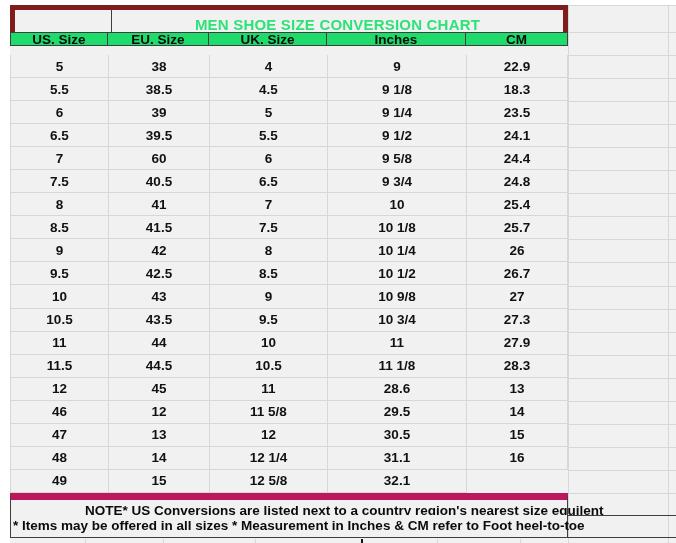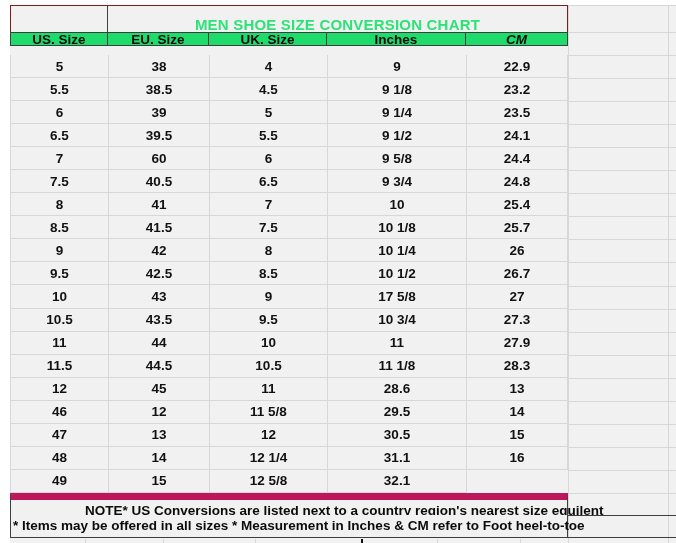--- a/index.html
+++ b/index.html
@@ -7,41 +7,41 @@
     position:relative;width:676px;height:543px;overflow:hidden;
     background:#ffffff;
     font-family:"Liberation Sans","DejaVu Sans",sans-serif;
     font-weight:700;color:#111111;
     -webkit-font-smoothing:antialiased;
   }
   .bg{position:absolute;left:10px;top:5px;width:666px;height:538px;background:#f1f1f1;}
   
   .title-row{
     position:absolute;left:10px;top:5px;width:558px;height:38px;
-    box-sizing:border-box;border:1px solid #7f1d1d;background:#f1f1f1;
+    box-sizing:border-box;border:5px solid #7f1d1d;background:#f1f1f1;
     display:flex;
   }
   .title-spacer{width:97px;box-sizing:border-box;border-right:1px solid #3e3e3e;}
   .title-cell{
     flex:1;display:flex;align-items:center;justify-content:center;
     color:#2de377;font-size:15px;letter-spacing:.2px;
   }
   
   .header-row{
     position:absolute;left:10px;top:32px;width:558px;height:14px;
     box-sizing:border-box;border:1px solid #3e3e3e;background:#1edb6c;
     display:flex;
     text-align:center;
   }
   .hcell{
     box-sizing:border-box;border-right:1px solid #3e3e3e;
     display:flex;align-items:center;justify-content:center;
     font-size:13.5px;color:#0b0b0b;
   }
-  .hcell:last-child{border-right:none;flex:1;font-style:italic;}
+  .hcell:last-child{border-right:none;flex:1;}
   .hc0{width:97px}.hc1{width:101px}.hc2{width:118px}.hc3{width:139px}
   
   .data-grid{
     position:absolute;left:10px;top:55px;width:558px;height:438px;
     box-sizing:border-box;border-left:1px solid #d7d7d7;
     display:grid;
     grid-template-columns:98px 101px 118px 139px 101px;
     grid-auto-rows:23.05px;
     background:#f1f1f1;
   }
@@ -129,21 +129,21 @@
   <div class="data-grid">
       <div class="cell">5</div>
       <div class="cell">38</div>
       <div class="cell">4</div>
       <div class="cell">9</div>
       <div class="cell">22.9</div>
       <div class="cell">5.5</div>
       <div class="cell">38.5</div>
       <div class="cell">4.5</div>
       <div class="cell">9 1/8</div>
-      <div class="cell">23.2</div>
+      <div class="cell">18.3</div>
       <div class="cell">6</div>
       <div class="cell">39</div>
       <div class="cell">5</div>
       <div class="cell">9 1/4</div>
       <div class="cell">23.5</div>
       <div class="cell">6.5</div>
       <div class="cell">39.5</div>
       <div class="cell">5.5</div>
       <div class="cell">9 1/2</div>
       <div class="cell">24.1</div>
@@ -173,21 +173,21 @@
       <div class="cell">10 1/4</div>
       <div class="cell">26</div>
       <div class="cell">9.5</div>
       <div class="cell">42.5</div>
       <div class="cell">8.5</div>
       <div class="cell">10 1/2</div>
       <div class="cell">26.7</div>
       <div class="cell">10</div>
       <div class="cell">43</div>
       <div class="cell">9</div>
-      <div class="cell">17 5/8</div>
+      <div class="cell">10 9/8</div>
       <div class="cell">27</div>
       <div class="cell">10.5</div>
       <div class="cell">43.5</div>
       <div class="cell">9.5</div>
       <div class="cell">10 3/4</div>
       <div class="cell">27.3</div>
       <div class="cell">11</div>
       <div class="cell">44</div>
       <div class="cell">10</div>
       <div class="cell">11</div>

